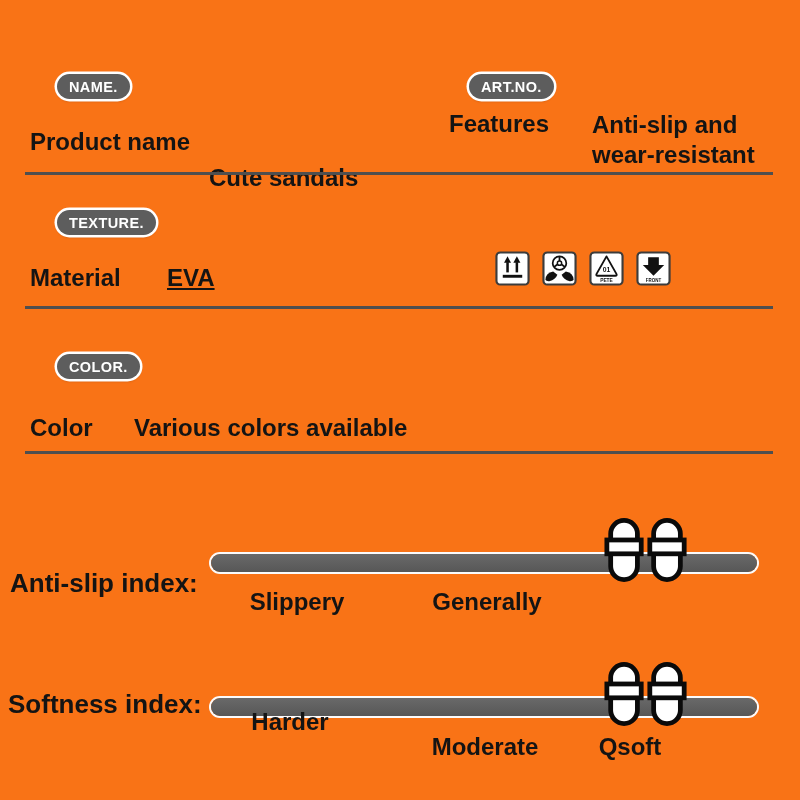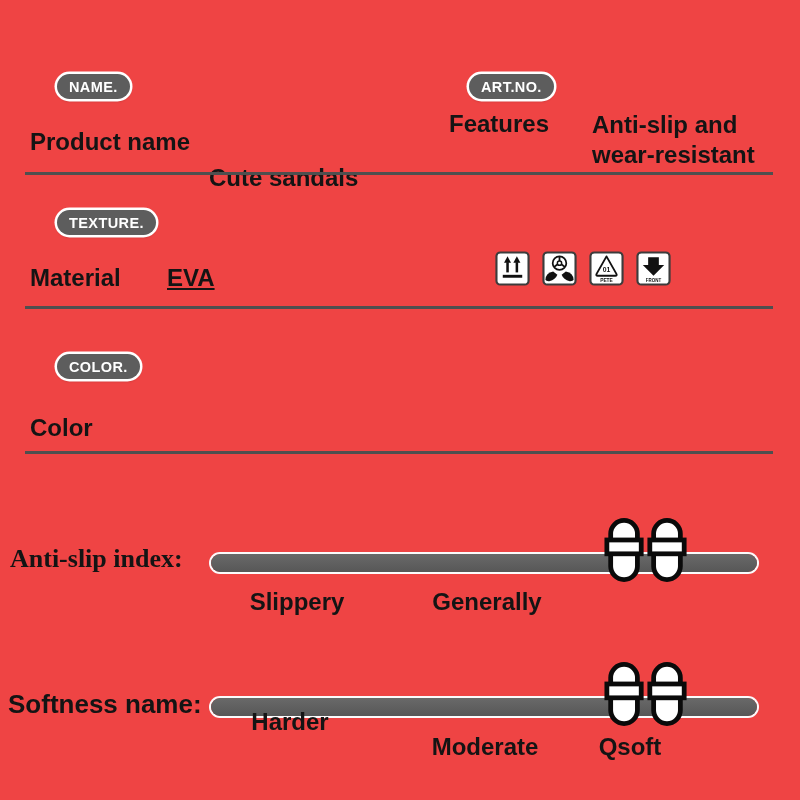--- a/index.html
+++ b/index.html
@@ -1,19 +1,19 @@
 <!DOCTYPE html>
 <html><head>
 <meta charset="utf-8">
 <style>
   html,body{margin:0;padding:0;}
   .page{
     position:relative;
     width:800px;height:800px;
-    background:#ef4444;
+    background:#f97316;
     font-family:"Liberation Sans", sans-serif;
     font-weight:700;
     color:#141414;
     overflow:hidden;
   }
   .badge{
     position:absolute;
     background:#5d5d5d;
     color:#ffffff;
     font-size:14.5px;
@@ -85,35 +85,36 @@
       <rect x="1.5" y="1.5" width="33" height="33" rx="4" fill="#ffffff" stroke="#3c3c3c" stroke-width="2.2"></rect>
       <path d="M12.5,6.5 h11 v8 h5.5 L18,25.5 L7,14.5 h5.5 Z" fill="#111111"></path>
       <text x="18" y="32" font-size="4.6" text-anchor="middle" fill="#111111" font-family="Liberation Sans, sans-serif" font-weight="bold">FRONT</text>
     </svg>
   </div>
 
   <div class="divider" style="top:306px;"></div>
 
   <span class="badge" style="left:57px;top:354px;">COLOR.</span>
   <span class="rowtext" style="left:30px;top:414px;">Color</span>
+  <span class="rowtext" style="left:134px;top:414px;">Various colors available</span>
 
   <div class="divider" style="top:451px;"></div>
 
-  <span class="indexlabel" style="left:10px;top:544px;font-family:Liberation Serif, serif;">Anti-slip index:</span>
+  <span class="indexlabel" style="left:10px;top:568px;">Anti-slip index:</span>
   <div class="bar" style="top:554px;"></div>
   <svg class="slippers" style="left:604px;top:517px;" width="84" height="66" viewBox="0 0 88 68">
     <rect x="7" y="3" width="28" height="62" rx="14" fill="#ffffff" stroke="#0a0a0a" stroke-width="5"></rect>
     <rect x="3" y="23.5" width="36" height="14.5" fill="#ffffff" stroke="#0a0a0a" stroke-width="5"></rect>
     <rect x="52" y="3" width="28" height="62" rx="14" fill="#ffffff" stroke="#0a0a0a" stroke-width="5"></rect>
     <rect x="48" y="23.5" width="36" height="14.5" fill="#ffffff" stroke="#0a0a0a" stroke-width="5"></rect>
   </svg>
   <span class="scalelabel" style="left:297px;top:588px;">Slippery</span>
   <span class="scalelabel" style="left:487px;top:588px;">Generally</span>
 
-  <span class="indexlabel" style="left:8px;top:689px;">Softness name:</span>
+  <span class="indexlabel" style="left:8px;top:689px;">Softness index:</span>
   <div class="bar" style="top:698px;"></div>
   <svg class="slippers" style="left:604px;top:661px;" width="84" height="66" viewBox="0 0 88 68">
     <rect x="7" y="3" width="28" height="62" rx="14" fill="#ffffff" stroke="#0a0a0a" stroke-width="5"></rect>
     <rect x="3" y="23.5" width="36" height="14.5" fill="#ffffff" stroke="#0a0a0a" stroke-width="5"></rect>
     <rect x="52" y="3" width="28" height="62" rx="14" fill="#ffffff" stroke="#0a0a0a" stroke-width="5"></rect>
     <rect x="48" y="23.5" width="36" height="14.5" fill="#ffffff" stroke="#0a0a0a" stroke-width="5"></rect>
   </svg>
   <span class="scalelabel" style="left:290px;top:708px;">Harder</span>
   <span class="scalelabel" style="left:485px;top:733px;">Moderate</span>
   <span class="scalelabel" style="left:630px;top:733px;">Qsoft</span>

